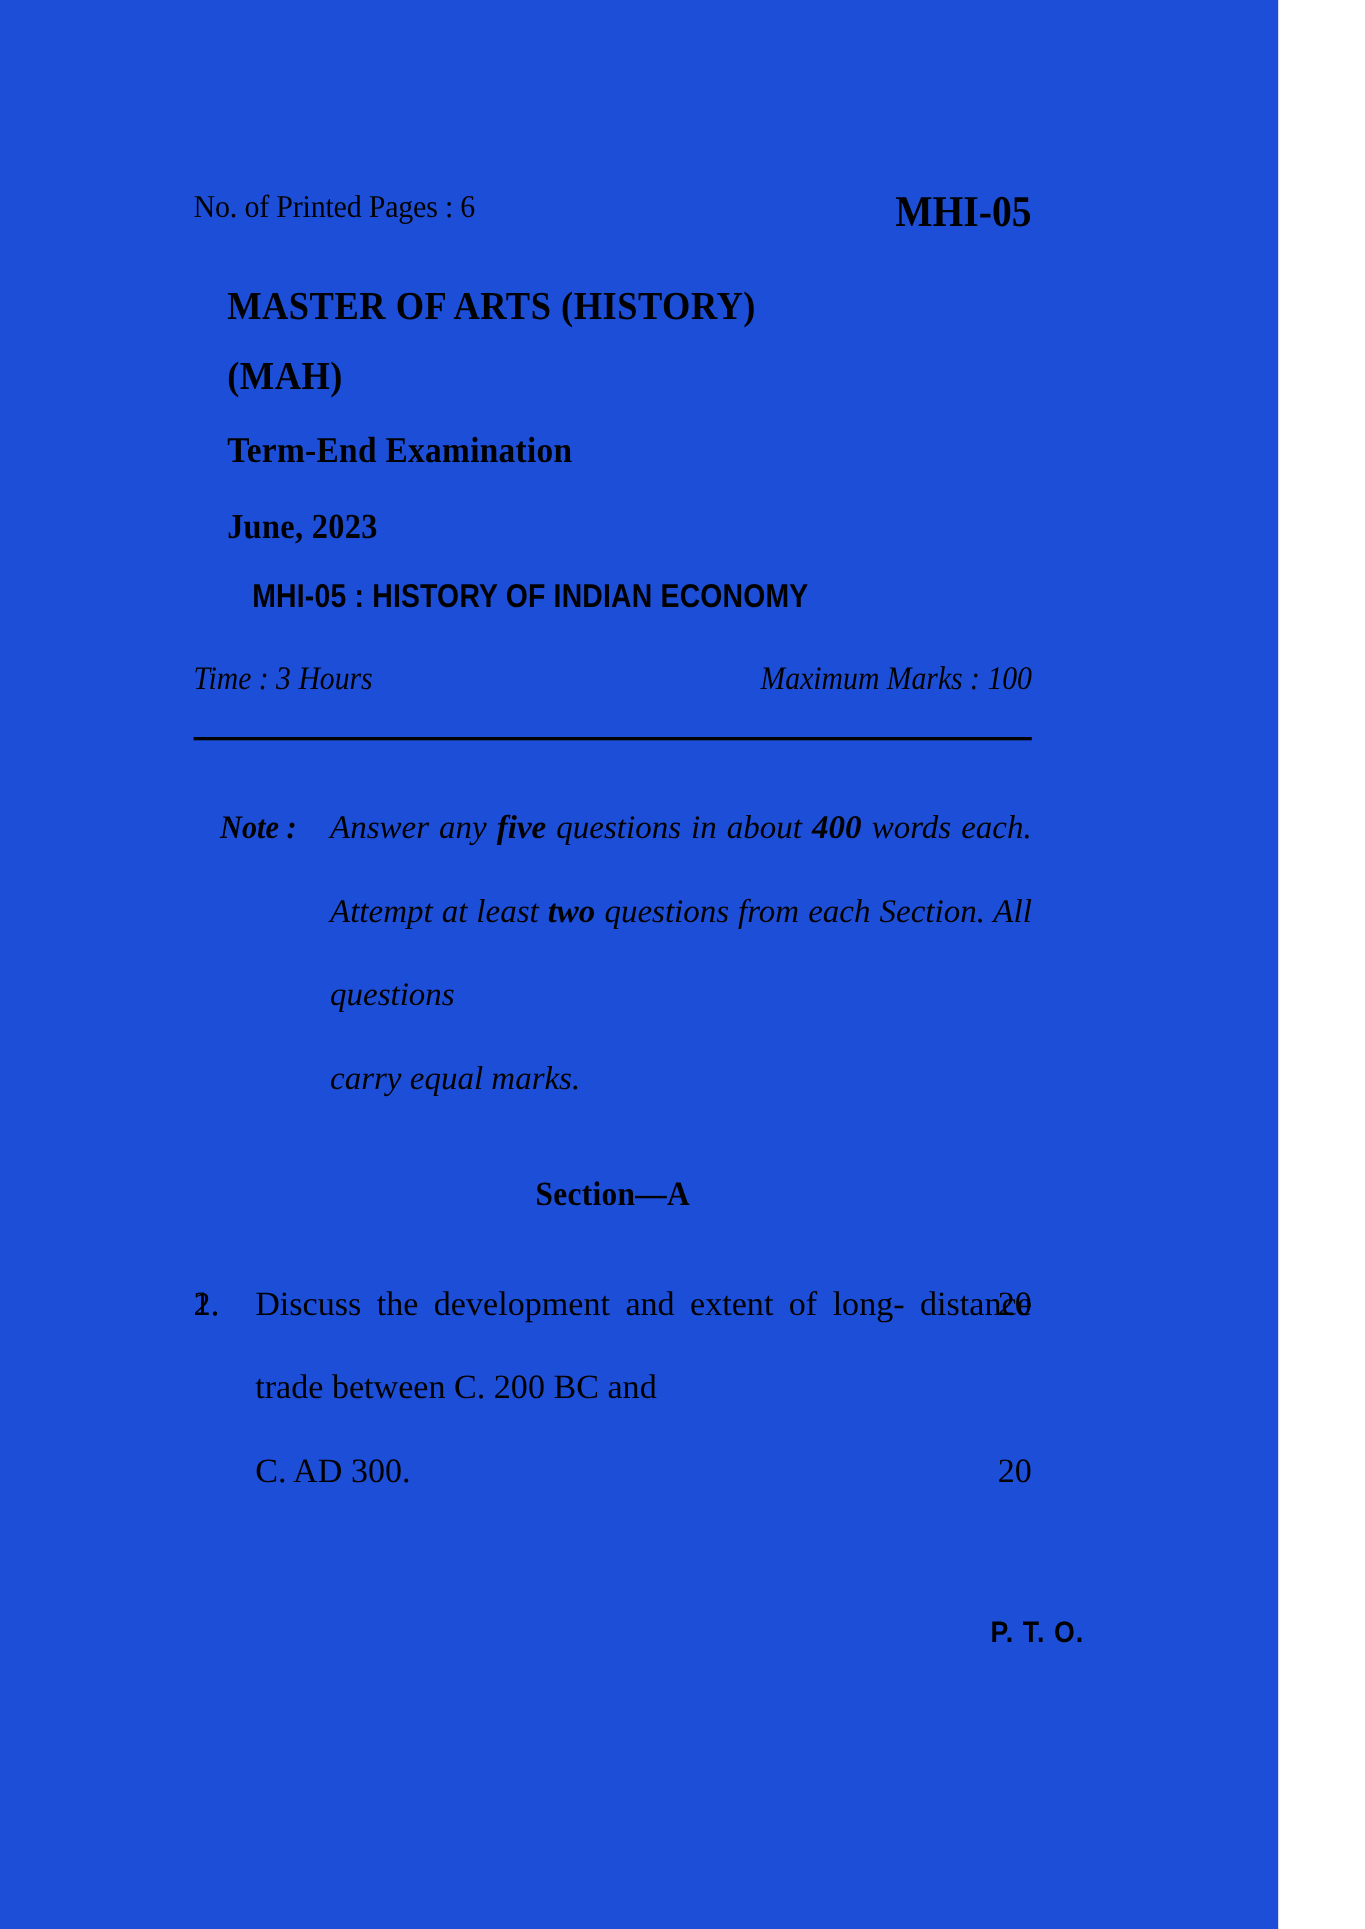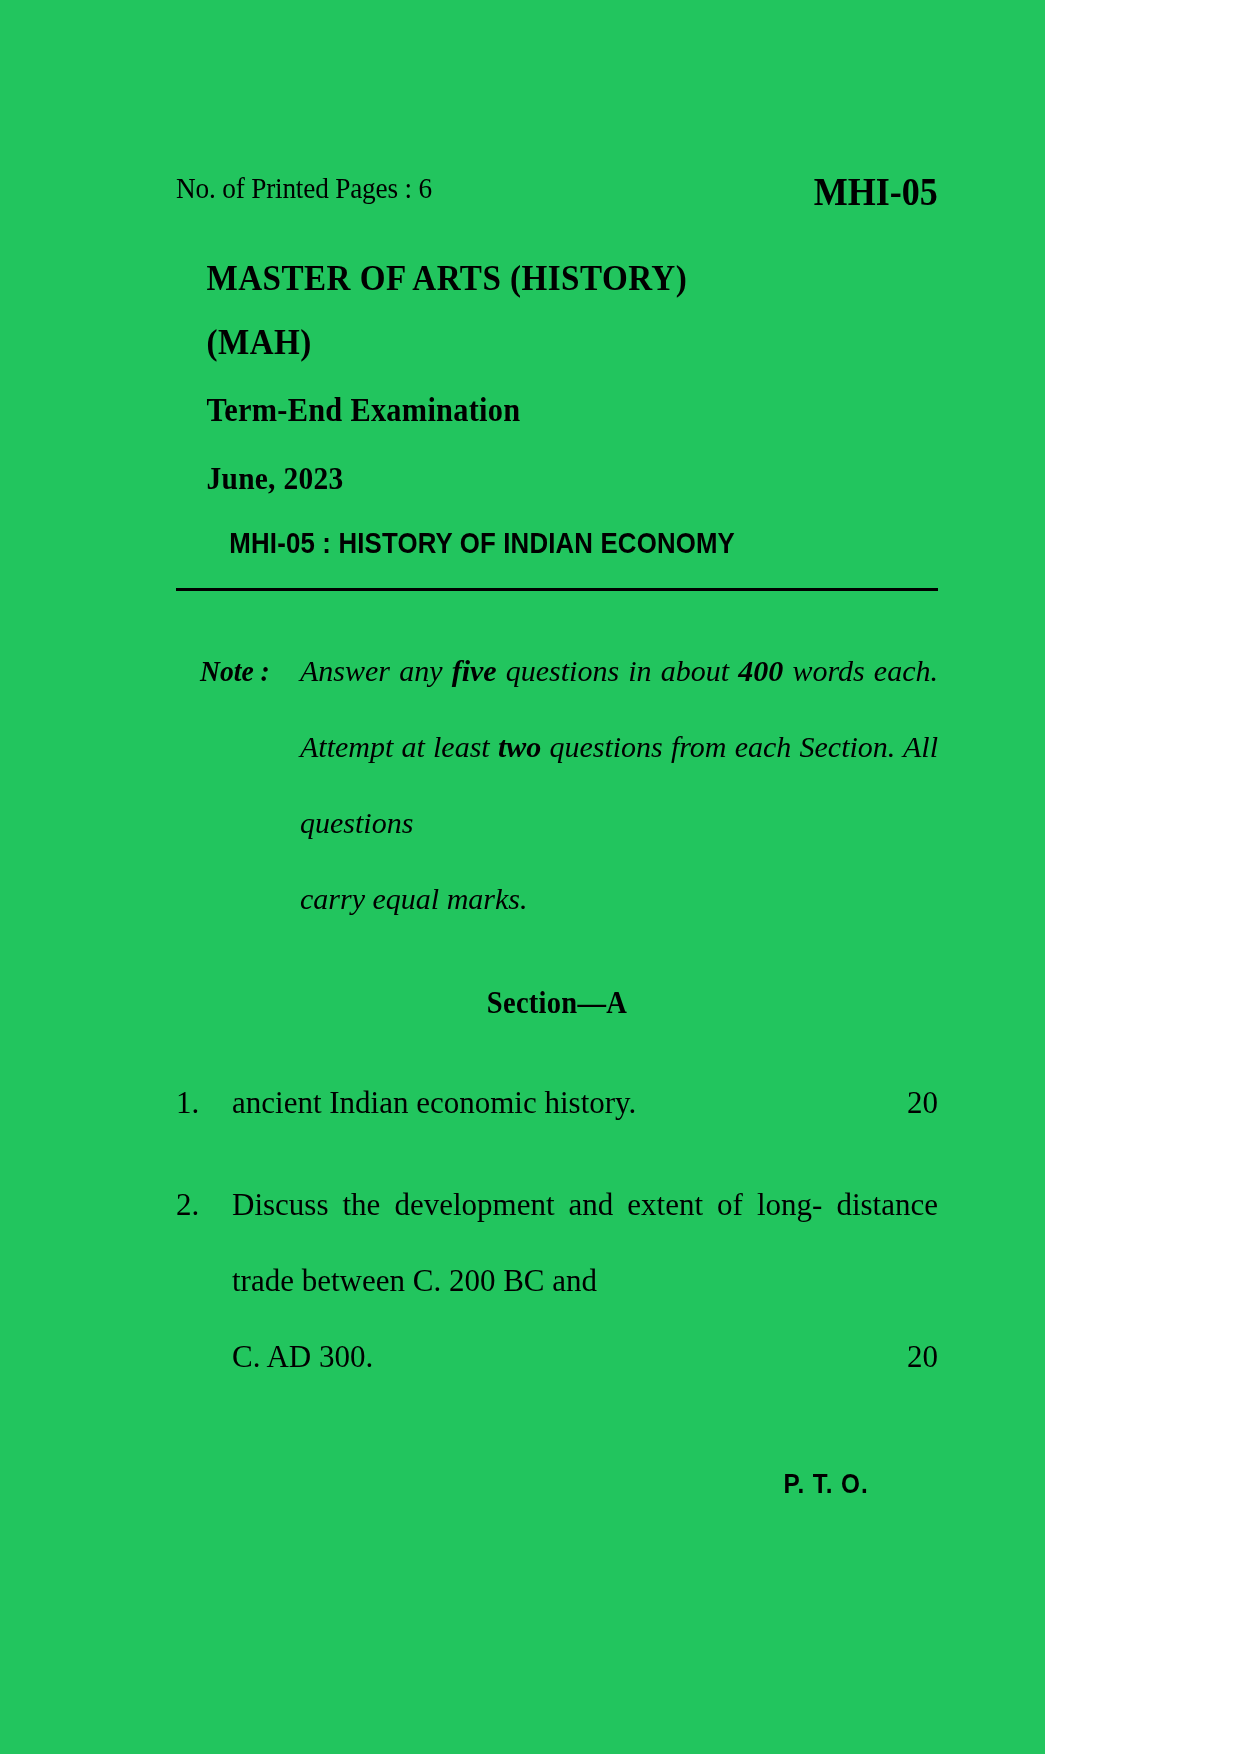--- a/index.html
+++ b/index.html
@@ -13,23 +13,23 @@
     height: 1754px;
     position: relative;
     font-family: "Liberation Serif", "DejaVu Serif", serif;
     color: #000000;
     overflow: hidden;
   }
 
   .page {
     position: absolute;
     left: 0; top: 0;
-    width: 1045px;
+    width: 1162px;
     height: 1754px;
-    background: #22c55e;
+    background: #1d4ed8;
   }
 
   
   .content {
     position: absolute;
     left: 176px;
     top: 0;
     width: 762px;
   }
 
@@ -247,41 +247,44 @@
     </div>
 
     <div class="heading-block">
       <span class="h-prog">MASTER OF ARTS (HISTORY)</span>
       <span class="h-progabbr">(MAH)</span>
       <span class="h-exam">Term-End Examination</span>
       <span class="h-session">June, 2023</span>
       <span class="h-subject">MHI-05 : HISTORY OF INDIAN ECONOMY</span>
     </div>
 
+    <div class="tm-row">
+      <div class="tm-left">Time : 3 Hours</div>
+      <div class="tm-right">Maximum Marks : 100</div>
+    </div>
 
     <div class="rule"></div>
 
     <div class="note-block">
       <span class="note-label">Note :</span>
       <div class="note-text">
         <span id="note-segments"><span>Answer  any  </span><b>five</b><span>  questions  in  about  </span><b>400</b><span>  words  each.  Attempt  at  least  </span><b>two</b><span>  questions  from  each  Section.  All  questions  </span></span>
         <span class="lastline">carry equal marks.</span>
       </div>
     </div>
 
     <div class="section-heading">Section—A</div>
 
     <div class="q-list">
 
       <div class="q-item">
         <span class="q-num">1.</span>
         <div class="q-body">
           <div class="q-text">
             <span class="lastline">
-              <span>ancient Indian economic history.</span>
               <span class="q-marks">20</span>
             </span>
           </div>
         </div>
       </div>
 
       <div class="q-item">
         <span class="q-num">2.</span>
         <div class="q-body">
           <div class="q-text">

